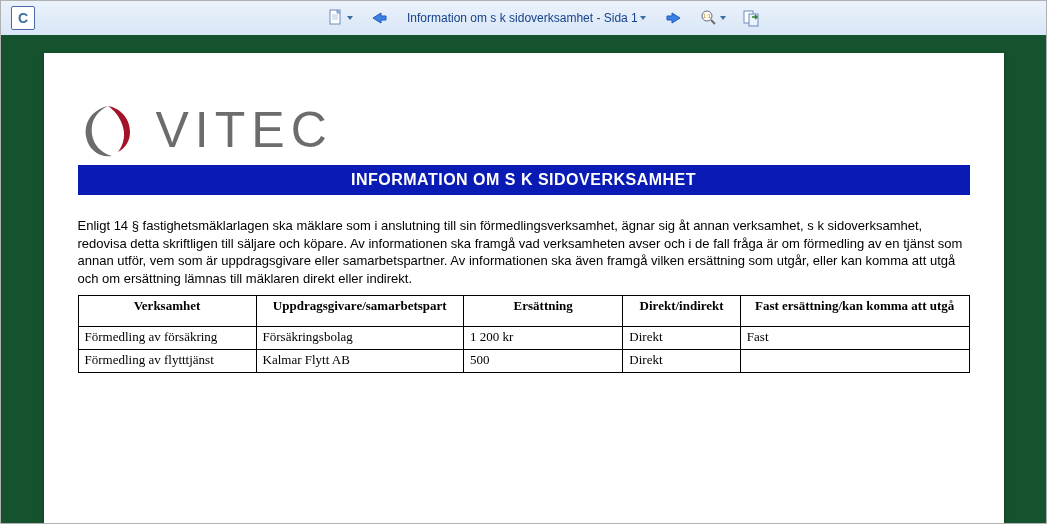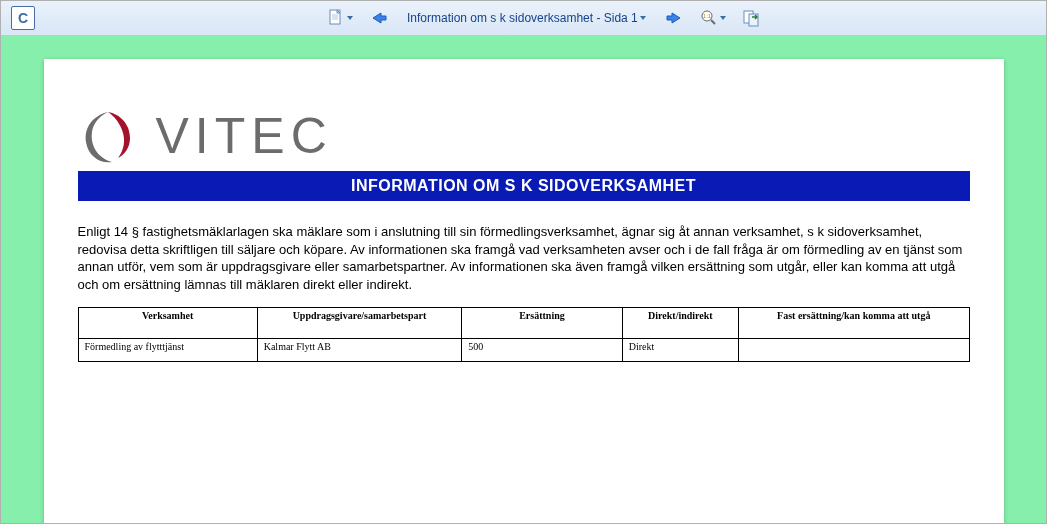--- a/index.html
+++ b/index.html
@@ -66,22 +66,22 @@
     align-items: center;
     gap: 8px;
     margin-left: 280px;
   }
 
   
   .doc-region {
     position: absolute;
     top: 34px; bottom: 0; left: 0; right: 0;
     overflow: auto;
-    background: #86efac;
-    padding: 24px 12px 0 12px;
+    background: #14532d;
+    padding: 18px 12px 0 12px;
   }
   .page {
     background: #fff;
     margin: 0 auto;
     width: 960px;
     min-height: 700px;
     box-shadow: 0 1px 4px rgba(0,0,0,0.25);
     padding: 42px 34px 20px 34px;
     box-sizing: border-box;
   }
@@ -119,25 +119,25 @@
   .para {
     margin-top: 22px;
     font-family: Liberation Sans, sans-serif;
     font-size: 13px;
     line-height: 1.35;
     color: #000;
   }
 
   
   table.data {
-    margin-top: 14px;
+    margin-top: 8px;
     width: 100%;
     border-collapse: collapse;
     font-family: "Times New Roman", Times, serif;
-    font-size: 10px;
+    font-size: 13px;
   }
   table.data th, table.data td {
     border: 1px solid #000;
     padding: 2px 6px;
     text-align: left;
     vertical-align: top;
     height: 18px;
   }
   table.data th {
     font-weight: bold;
@@ -238,20 +238,27 @@
           <tr>
             <th>Verksamhet</th>
             <th>Uppdragsgivare/samarbetspart</th>
             <th>Ersättning</th>
             <th>Direkt/indirekt</th>
             <th>Fast ersättning/kan komma att utgå</th>
           </tr>
         </thead>
         <tbody>
           <tr>
+            <td>Förmedling av försäkring</td>
+            <td>Försäkringsbolag</td>
+            <td>1 200 kr</td>
+            <td>Direkt</td>
+            <td>Fast</td>
+          </tr>
+          <tr>
             <td>Förmedling av flytttjänst</td>
             <td>Kalmar Flytt AB</td>
             <td>500</td>
             <td>Direkt</td>
             <td></td>
           </tr>
         </tbody>
       </table>
 
     </div>

